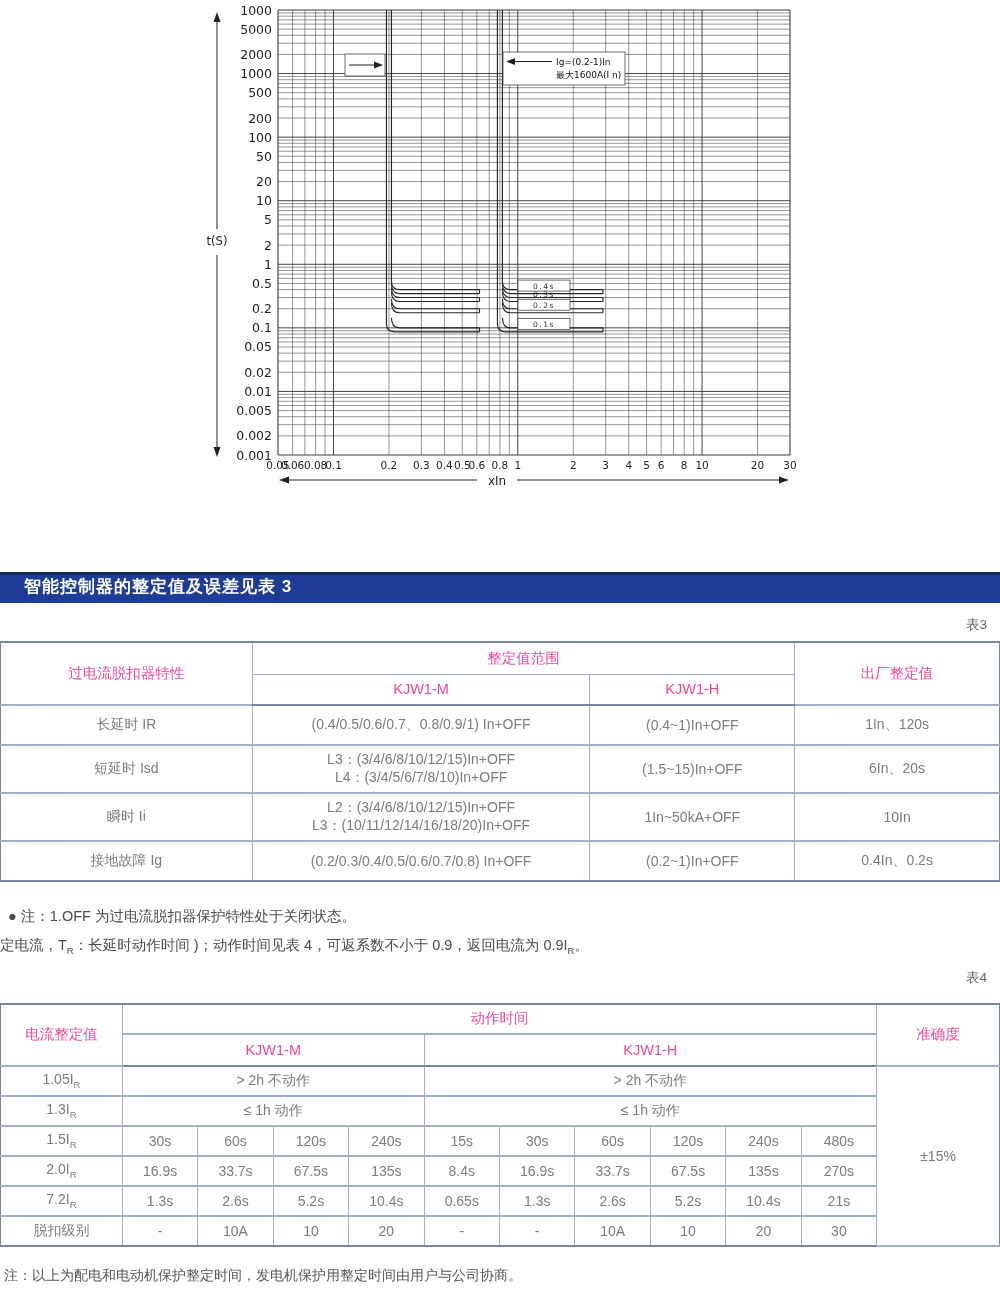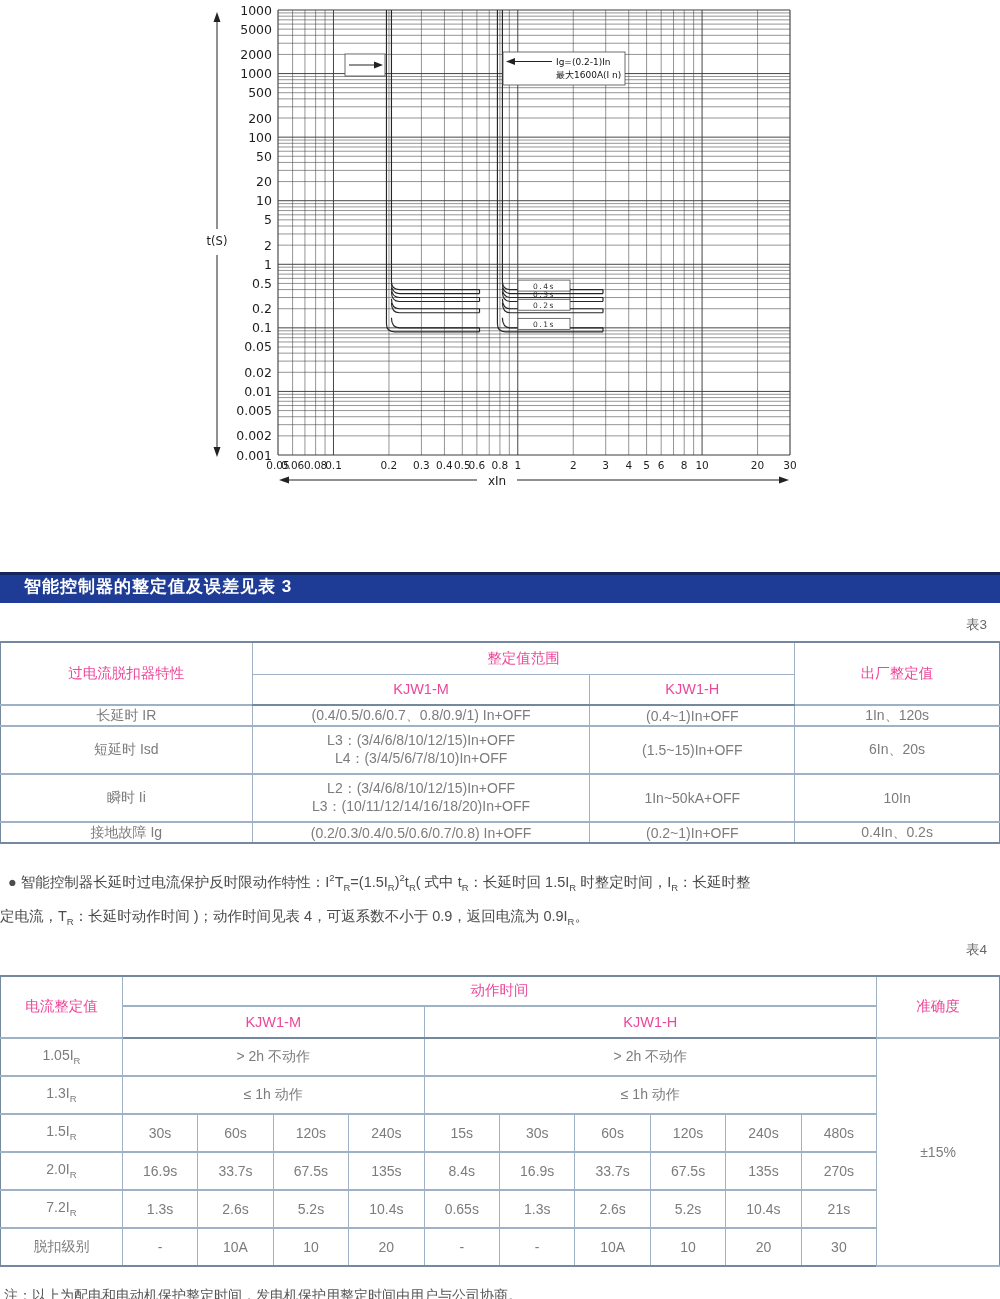--- a/index.html
+++ b/index.html
@@ -27,22 +27,22 @@
      padding:0 2px;overflow:hidden;}
   tr:first-child td{border-top-color:#74889f;}
   .t3 tr.h1 td{border-bottom-width:1px;}
   .t3 tr.h2 td{border-top-width:1px;border-bottom-color:#74889f;}
   .t4 tr.h2 td{border-bottom-color:#74889f;}
   table tr:last-child td{border-bottom-color:#74889f;}
   td:first-child{border-left-color:#74889f;}
   td:last-child{border-right-color:#74889f;}
   .hd{color:#ec4899;font-size:14.5px;}
   .t3 tr.h1{height:32px;}  .t3 tr.h2{height:31px;}
-  .t3 tr.rs{height:21px;}  .t3 tr.rd{height:48px;}
-  .t4 tr.h1{height:30px;}  .t4 tr.h2{height:32px;}  .t4 tr.r{height:38px;}
+  .t3 tr.rs{height:40px;}  .t3 tr.rd{height:48px;}
+  .t4 tr.h1{height:30px;}  .t4 tr.h2{height:32px;}  .t4 tr.r{height:30px;}
   sub{font-size:9.5px;}  sup{font-size:9.5px;}
   
   .notes{margin-top:20px;font-size:14.5px;color:#4c4c4c;}
   .notes .line{line-height:28.5px;white-space:nowrap;}
   .n-ind0{padding-left:8px;}
   .n-ind1{padding-left:57px;}
   .n-ind2{padding-left:0px;}
   
   .footnote{margin-top:20px;padding-left:4px;font-size:14px;color:#555;}
 </style>
@@ -308,21 +308,21 @@
   <tr class="rs">
     <td>接地故障 Ig</td>
     <td>(0.2/0.3/0.4/0.5/0.6/0.7/0.8) In+OFF</td>
     <td>(0.2~1)In+OFF</td>
     <td>0.4In、0.2s</td>
   </tr>
 </tbody>
   </table>
 
 <div class="notes">
-  <div class="line n-ind0">● 智能控制器长延时过电流保护反时限动作特性：I<sup>2</sup>T<sub>R</sub>=(1.5I<sub>R</sub>)<sup>2</sup>t<sub>R</sub>( 式中 t<sub>R</sub>：长延时回 1.5I<sub>R</sub> 时整定时间，I<sub>R</sub>：长延时整</div>
+  <div class="line n-ind0">● 注：1.OFF 为过电流脱扣器保护特性处于关闭状态。</div>
   <div class="line n-ind2">定电流，T<sub>R</sub>：长延时动作时间 )；动作时间见表 4，可返系数不小于 0.9，返回电流为 0.9I<sub>R</sub>。</div>
 </div>
 
 <div class="tbl-label second">表4</div>
 
 <table class="t4">
   <colgroup>
     <col style="width:12.2%">
     <col style="width:7.55%">
       <col style="width:7.55%">

